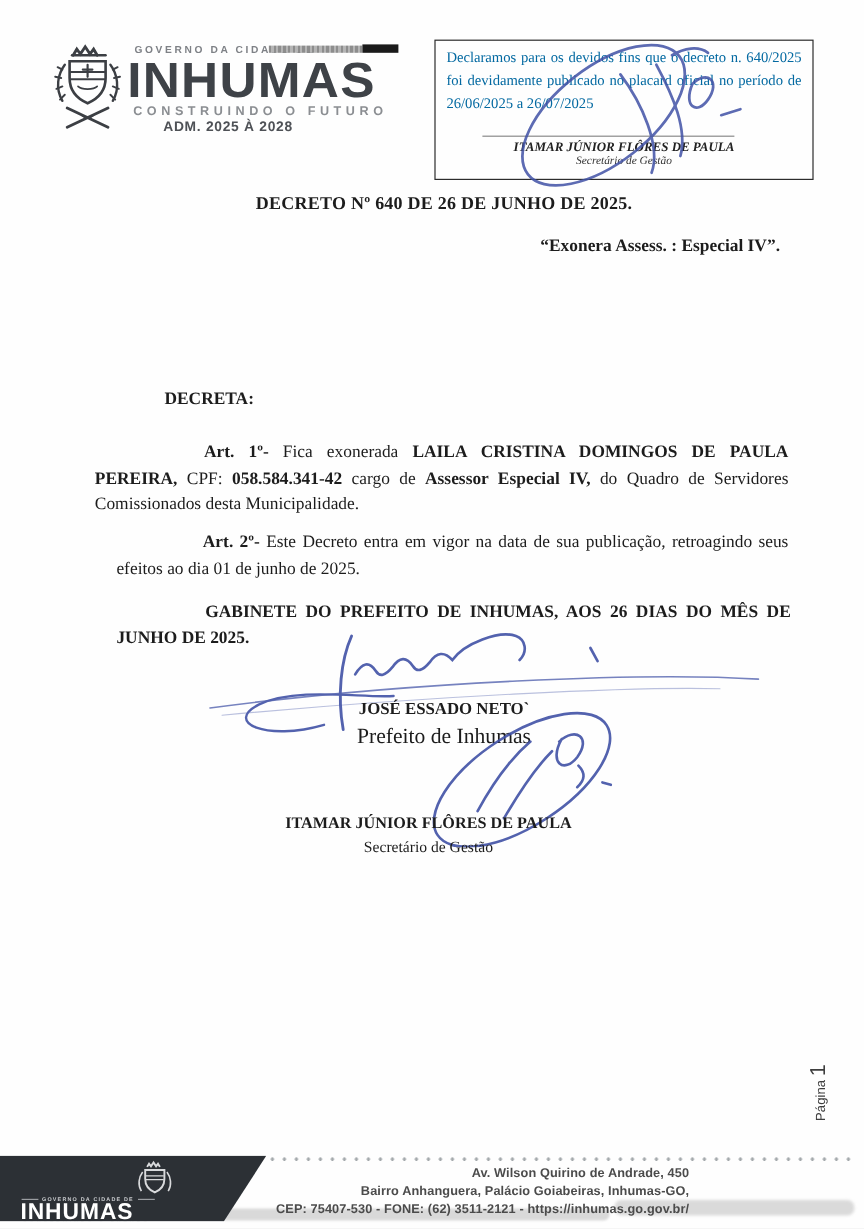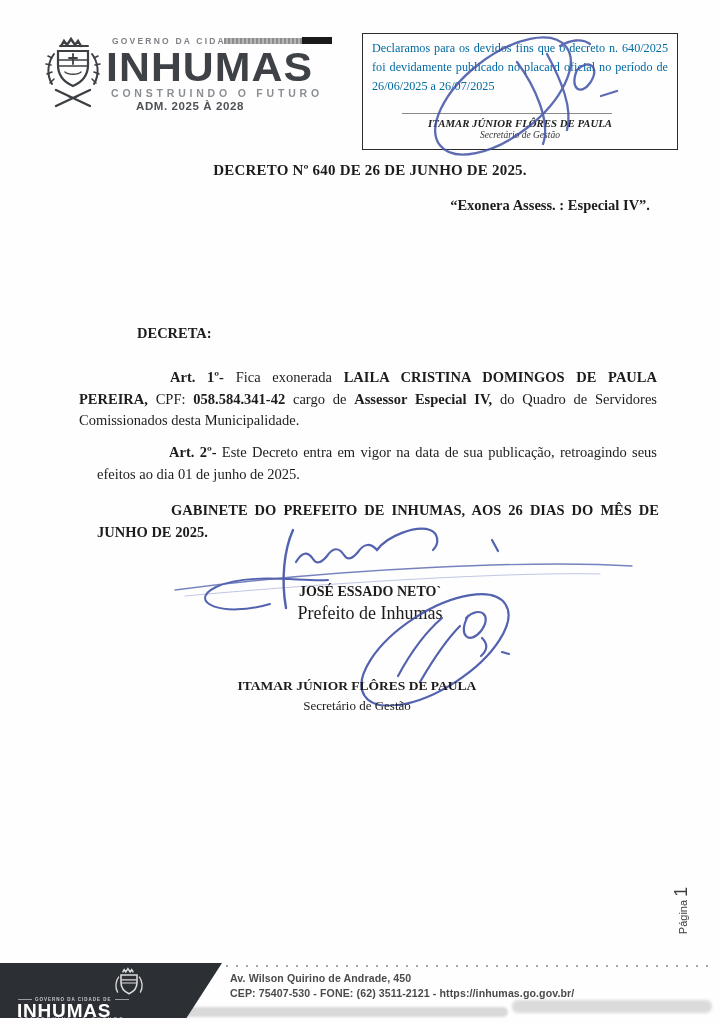--- a/index.html
+++ b/index.html
@@ -61,21 +61,21 @@
   .banner .crest{left:112px;top:3px;color:#d9dadc;}
   .ftr-gov{position:absolute;left:18px;top:34px;display:flex;align-items:center;gap:3px;
            font-family:"Liberation Sans",sans-serif;font-size:4.5px;font-weight:700;
            letter-spacing:1px;color:#c9cbce;}
   .ftr-gov:before,.ftr-gov:after{content:"";height:1px;background:#9a9da1;flex:0 0 14px;}
   .ftr-name{position:absolute;left:17px;top:37px;font-family:"Liberation Sans",sans-serif;
             font-size:19px;font-weight:800;letter-spacing:.8px;color:#ffffff;}
   .ftr-tag{position:absolute;left:19px;top:54px;font-family:"Liberation Sans",sans-serif;
            font-size:4.5px;font-weight:600;letter-spacing:2.4px;color:#b8babd;}
   .address{position:absolute;left:230px;top:971px;font-family:"Liberation Sans",sans-serif;
-           font-size:10.6px;font-weight:700;line-height:14.8px;color:#4b4b4b;letter-spacing:.1px;}
+           font-size:10.6px;font-weight:700;line-height:14.8px;color:#4b4b4b;letter-spacing:.1px;text-align:right;}
   .smudge1{position:absolute;left:183px;top:1007px;width:325px;height:10px;background:#c6c6c6;
            opacity:.65;filter:blur(1px);border-radius:5px;}
   .smudge2{position:absolute;left:512px;top:1000px;width:200px;height:13px;background:#cbcbcb;
            opacity:.7;filter:blur(1.5px);border-radius:6px;}
 </style>
 </head>
 <body>
 
 <div class="page">
 
@@ -171,16 +171,17 @@
     </svg>
     <div class="ftr-gov">
       <span>GOVERNO DA CIDADE DE</span>
     </div>
     <div class="ftr-name">INHUMAS</div>
     <div class="ftr-tag">CONSTRUINDO O FUTURO</div>
   </div>
 
   <div class="address">
     <div>Av. Wilson Quirino de Andrade, 450</div>
+    <div>Bairro Anhanguera, Palácio Goiabeiras,  Inhumas-GO,</div>
     <div>CEP: 75407-530 - FONE: (62) 3511-2121 - https://inhumas.go.gov.br/</div>
   </div>
 
 </div>
 
 </body></html>

